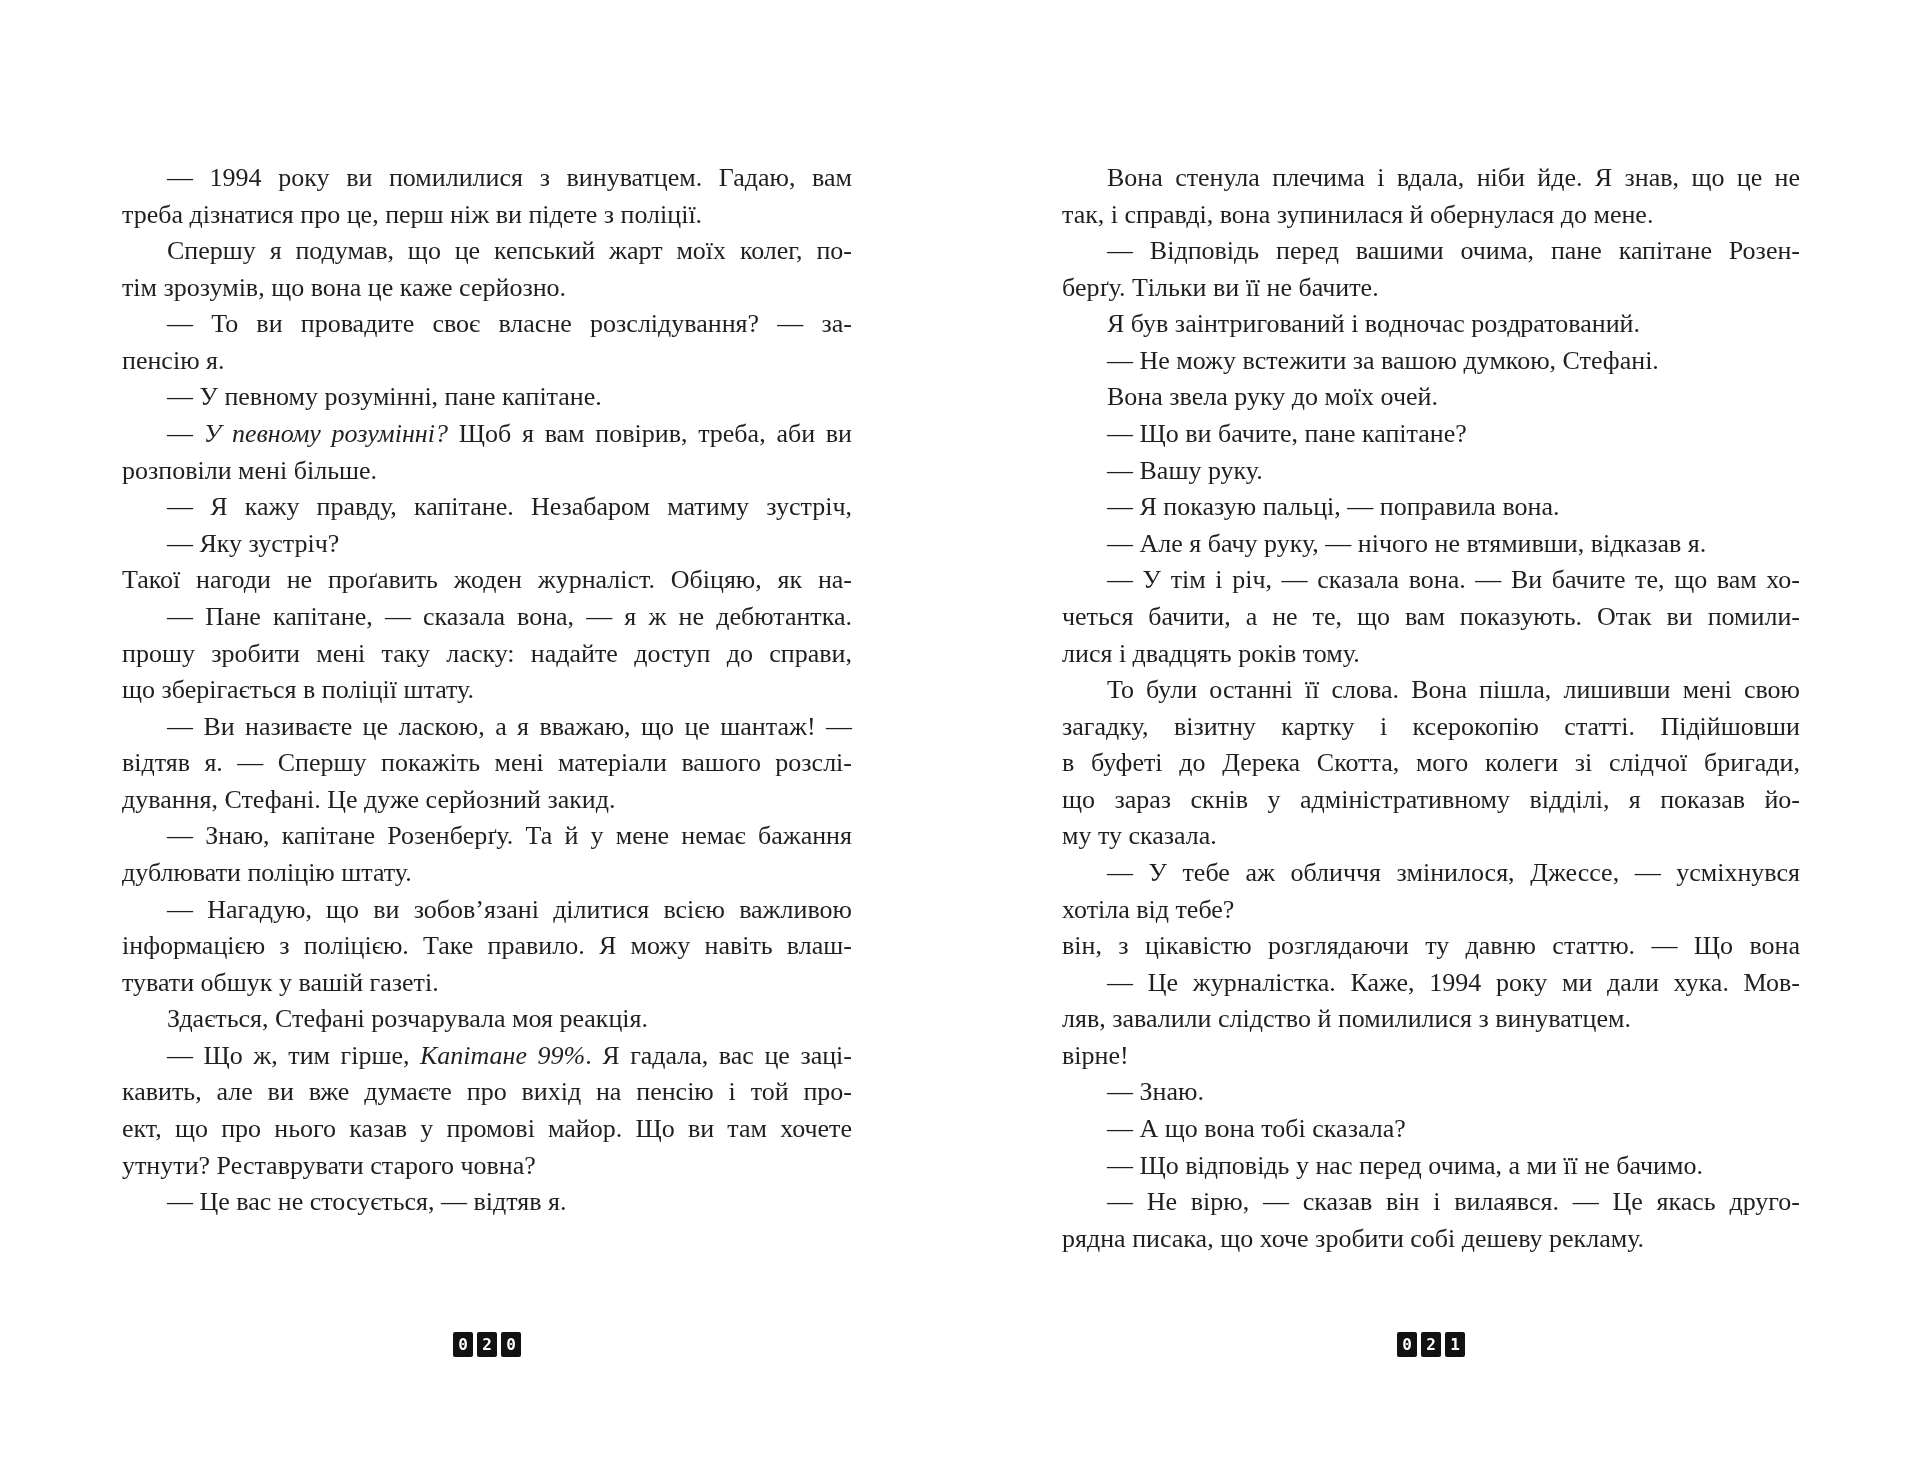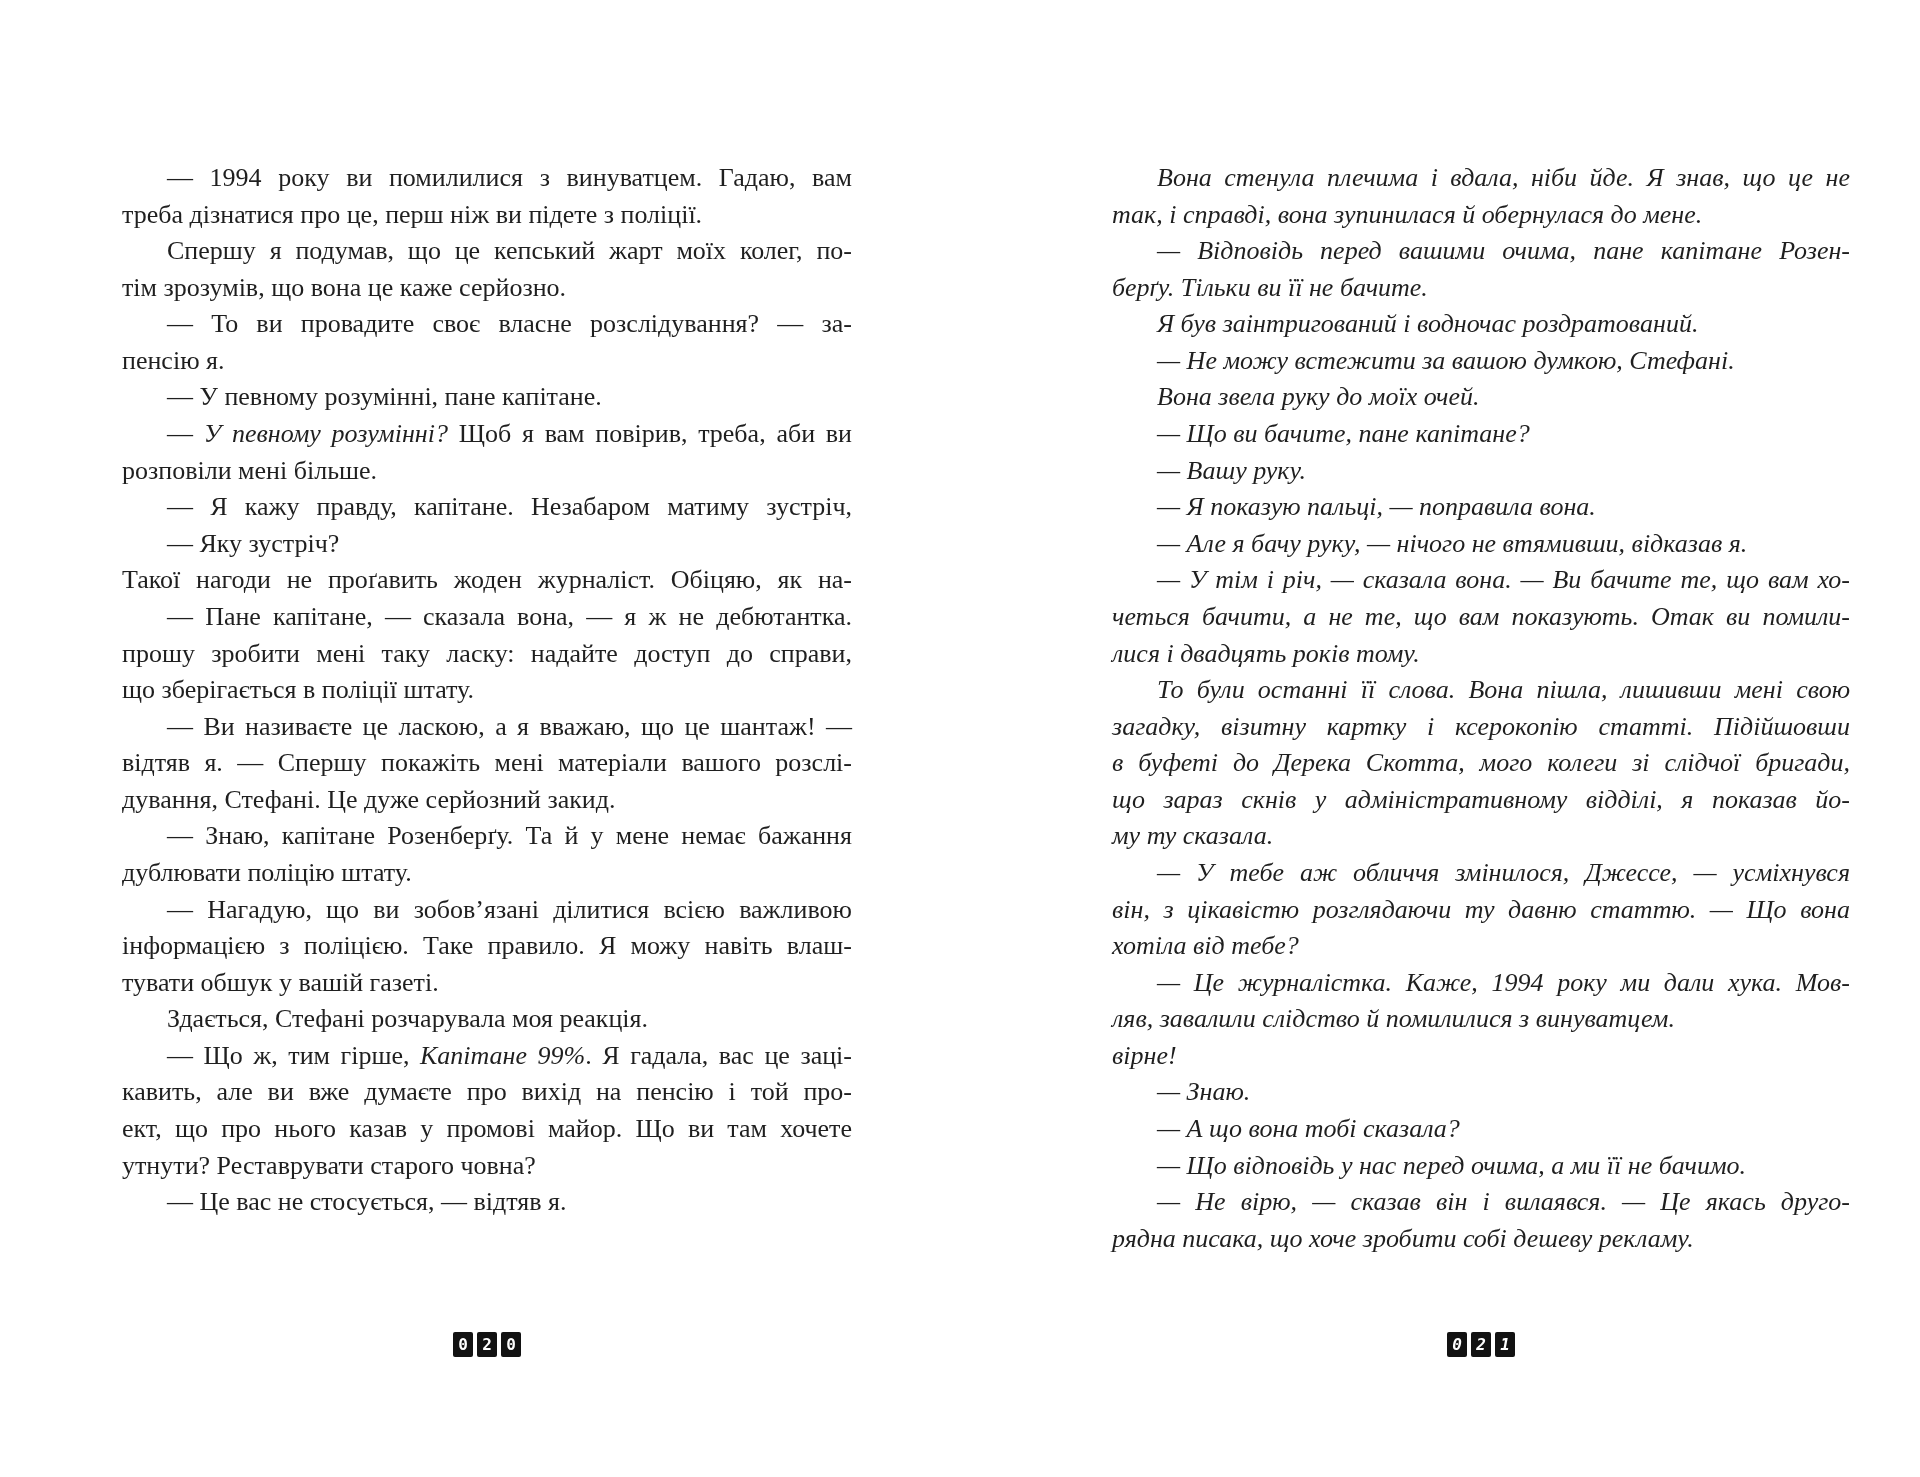--- a/index.html
+++ b/index.html
@@ -14,21 +14,21 @@
     overflow: hidden;
     font-family: "Liberation Serif", "DejaVu Serif", serif;
     color: #1f1f1f;
   }
   .page {
     position: absolute;
     top: 160px;
     height: 1280px;
   }
   .page.left  { left: 122px;  width: 730px; }
-  .page.right { left: 1112px; width: 738px; font-style: italic; }
+  .page.right { left: 1062px; width: 738px; }
 
   .text-block { width: 100%; }
 
   .line {
     height: 36.58px;
     line-height: 36.58px;
     font-size: 26px;
     white-space: nowrap;
     text-align: justify;
     text-align-last: justify;
@@ -122,22 +122,22 @@
       <div class="line indent end">— Але я бачу руку, — нічого не втямивши, відказав я.</div>
       <div class="line indent">— У тім і річ, — сказала вона. — Ви бачите те, що вам хо-</div>
       <div class="line">четься бачити, а не те, що вам показують. Отак ви помили-</div>
       <div class="line end">лися і двадцять років тому.</div>
       <div class="line indent">То були останні її слова. Вона пішла, лишивши мені свою</div>
       <div class="line">загадку, візитну картку і ксерокопію статті. Підійшовши</div>
       <div class="line">в буфеті до Дерека Скотта, мого колеги зі слідчої бригади,</div>
       <div class="line">що зараз скнів у адміністративному відділі, я показав йо-</div>
       <div class="line end">му ту сказала.</div>
       <div class="line indent">— У тебе аж обличчя змінилося, Джессе, — усміхнувся</div>
+      <div class="line end">хотіла від тебе?</div>
       <div class="line">він, з цікавістю розглядаючи ту давню статтю. — Що вона</div>
-      <div class="line end">хотіла від тебе?</div>
       <div class="line indent">— Це журналістка. Каже, 1994 року ми дали хука. Мов-</div>
       <div class="line end">ляв, завалили слідство й помилилися з винуватцем.</div>
       <div class="line end">вірне!</div>
       <div class="line indent end">— Знаю.</div>
       <div class="line indent end">— А що вона тобі сказала?</div>
       <div class="line indent end">— Що відповідь у нас перед очима, а ми її не бачимо.</div>
       <div class="line indent">— Не вірю, — сказав він і вилаявся. — Це якась друго-</div>
       <div class="line end">рядна писака, що хоче зробити собі дешеву рекламу.</div>
     </div>
   <div class="pagenum">

